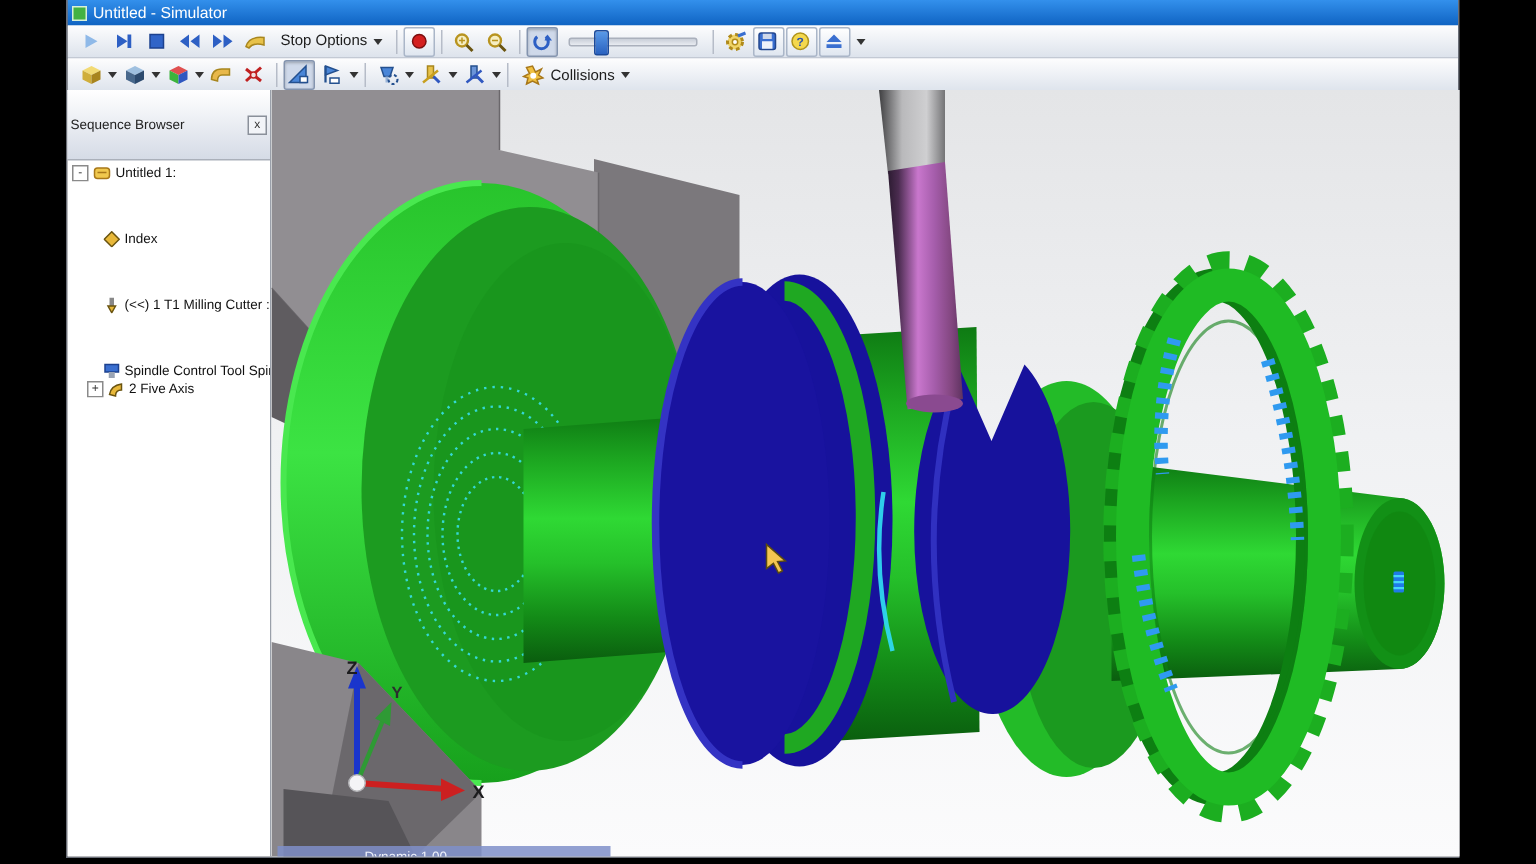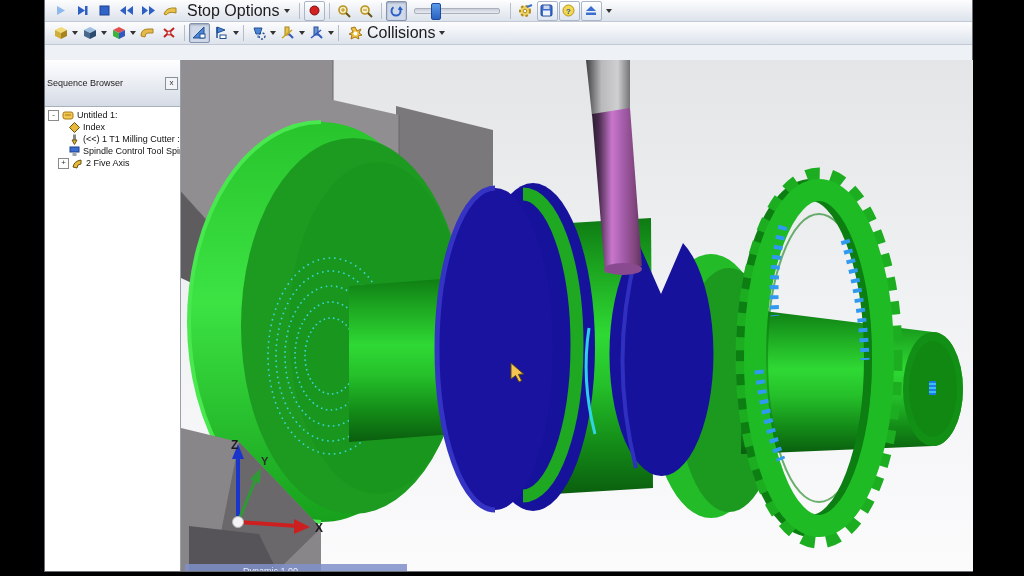--- a/index.html
+++ b/index.html
@@ -13,52 +13,56 @@
   .app-icon{width:10px;height:10px;background:#43b243;border:1px solid #d8f0d8;box-sizing:border-box;}
   
   .tbrow{display:flex;align-items:center;gap:1px;background:linear-gradient(#fdfdfe,#dde3ec);
          border-bottom:1px solid #c3c9d4;padding:0 0 0 5px;}
   .tbrow1{height:21px;}
   .tbrow2{height:22px;text-align:center;}
   .tb{min-width:19px;height:18px;display:flex;align-items:center;justify-content:center;
       border:1px solid transparent;border-radius:2px;position:relative;}
   .tb.raised{border:1px solid #aab6c8;background:linear-gradient(#ffffff,#dfe6f0);}
   .tb.pressed{border:1px solid #8494ae;background:#cfd9ea;box-shadow:inset 0 1px 2px rgba(0,0,0,.25);}
-  .tbtext{font-size:16px;color:#1c1c1c;padding:0 4px;display:flex;align-items:center;gap:4px;height:18px;}
+  .tbtext{font-size:10px;color:#1c1c1c;padding:0 4px;display:flex;align-items:center;gap:4px;height:18px;}
   .caret{width:0;height:0;border-left:3px solid transparent;border-right:3px solid transparent;
          border-top:4px solid #333;}
   .sep{width:1px;height:16px;background:#b6bcc8;margin:0 3px;}
   .slider{width:84px;height:4px;background:linear-gradient(#c9ced8,#e8ebf1);border:1px solid #aab0bc;
           border-radius:2px;position:relative;margin:0 6px;}
   .slider-handle{position:absolute;left:16px;top:-6px;width:8px;height:15px;
           background:linear-gradient(#5a9ae8,#2a62c0);border:1px solid #1c4a9a;border-radius:2px;}
   
   #content{position:absolute;top:60px;left:0;right:0;bottom:0;display:flex;}
   #panel{width:135px;background:#fff;border-right:1px solid #9aa0aa;display:flex;flex-direction:column;}
   .panel-header{height:14px;background:linear-gradient(#ffffff,#d5dbe6);border-bottom:1px solid #aab0ba;
         display:flex;align-items:center;justify-content:space-between;padding:16px 2px;font-size:9px;color:#222;}
   .panel-close{width:11px;height:11px;border:1px solid #8a909a;background:#f2f4f8;font-size:8px;
         line-height:9px;text-align:center;color:#333;}
   .tree{font-size:9px;color:#111;padding-top:2px;}
   .trow{display:flex;align-items:center;gap:3px;height:12px;white-space:nowrap;overflow:hidden;}
   .exp{width:9px;height:9px;border:1px solid #8a8a8a;background:#fff;font-size:8px;line-height:7px;
        text-align:center;color:#333;flex:none;}
   .ticon{flex:none;}
-  .ind1{padding-left:24px;}
+  .ind1{padding-left:24px;margin-top:32px;}
   .ind0{padding-left:3px;}
   .ind05{padding-left:13px;}
   #viewport{flex:1;position:relative;background:#eee;}
   #viewport svg{display:block;}
 </style>
 </head>
 <body>
 
 <div id="stage">
  <div id="app">
 
+  <div class="titlebar">
+    <span class="app-icon"></span>
+    <span>Untitled - Simulator</span>
+  </div>
 
   <div class="tbrow tbrow1">
     <span class="tb">
       <svg width="13" height="13">
             <polygon points="3,2 11,6.5 3,11" fill="#8fb9e8"></polygon>
           </svg>
         </span>
     <span class="tb">
       <svg width="13" height="13">
             <polygon points="2,2 9,6.5 2,11" fill="#2d5fc4"></polygon>

